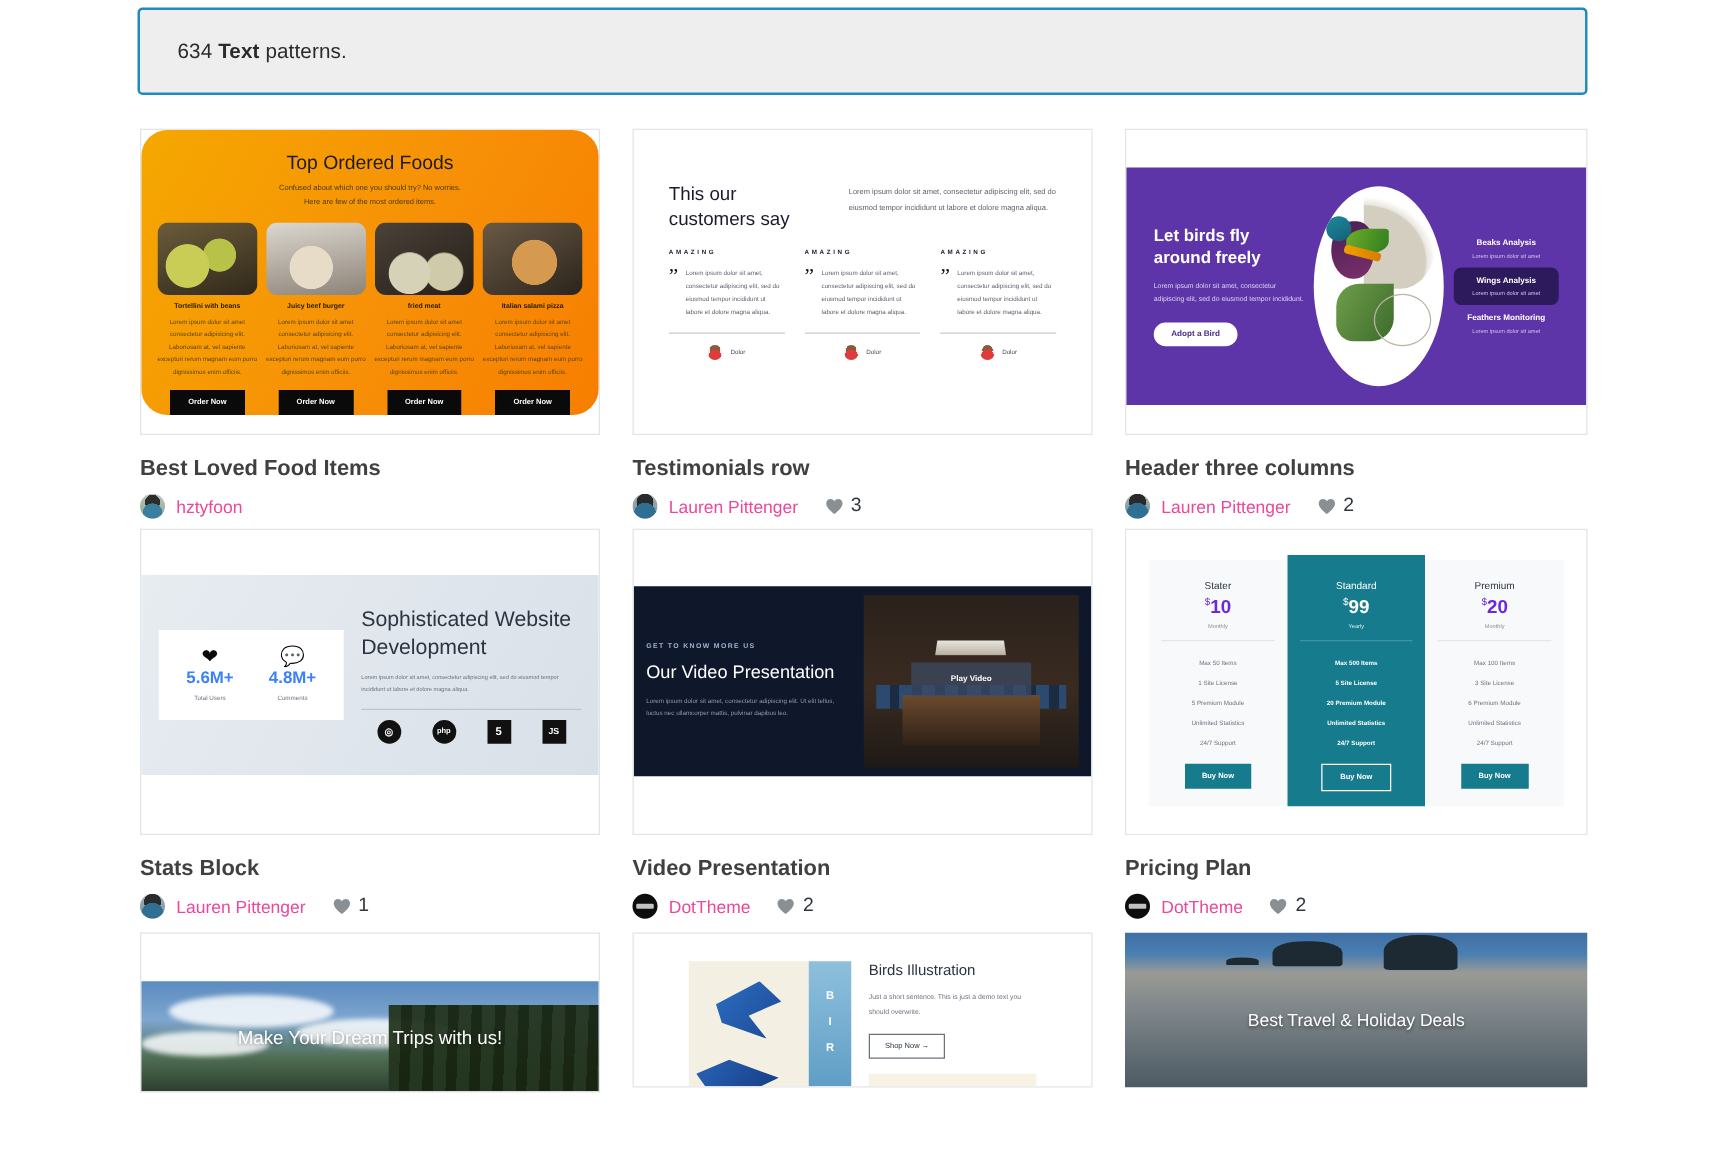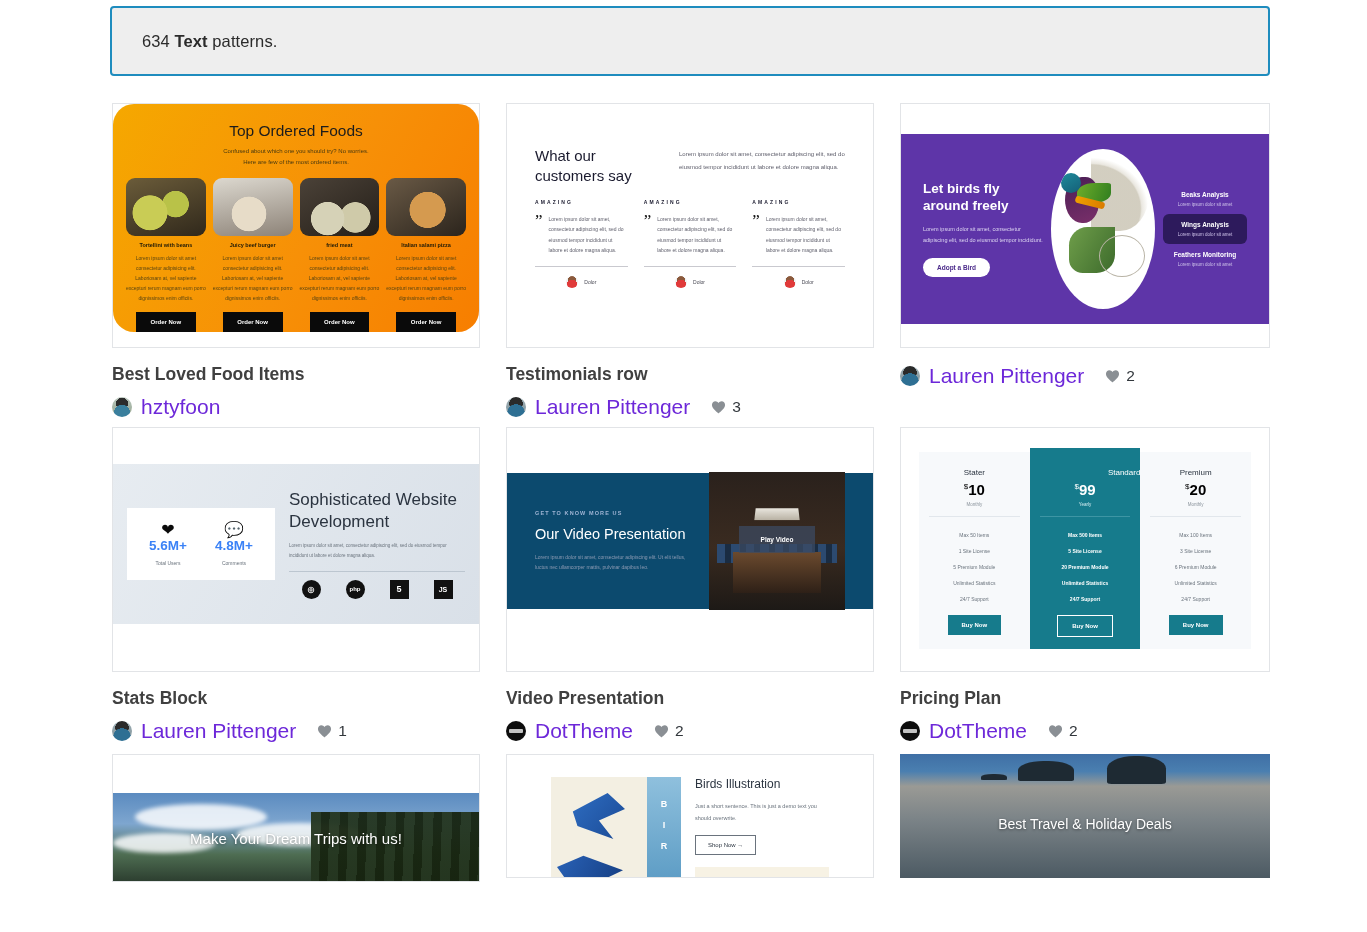--- a/index.html
+++ b/index.html
@@ -63,21 +63,21 @@
   .av-b { background:
       radial-gradient(circle at 50% 80%, #2e6f93 0 46%, transparent 47%),
       radial-gradient(circle at 50% 33%, #2a2a2a 0 40%, transparent 41%),
       linear-gradient(#9fb0b6, #7e9198); }
   .av-dot { background: #0d0d0d; }
   .av-dot::after {
     content: ""; position: absolute; left: 3px; top: 8px;
     width: 14px; height: 4px; background: #ffffff; opacity: .75;
     border-radius: 1px;
   }
-  .author-name { font-size: 21px; color: #6d28d9; }
+  .author-name { font-size: 14px; color: #ec4899; }
   .likes { display: flex; align-items: center; gap: 6px; margin-left: 12px; }
   .heart { width: 15px; height: 14px; display: block; }
   .like-count { font-size: 15.5px; color: #32373c; }
 
   
   .foods { background: linear-gradient(120deg, #f5a800 0%, #f79007 55%, #f77e00 100%);
            padding: 14px 10px 0; border-radius: 21px; }
   .foods-h { text-align: center; font-size: 15.5px; color: #1c1c1c; font-weight: normal;
              margin: 4px 0 6px; font-family: "Liberation Sans", sans-serif; }
   .foods-sub { text-align: center; font-size: 6px; color: #4a3a10; line-height: 1.9; }
@@ -170,22 +170,22 @@
   .stats-rule { height: 1px; background: #bcc6d0; margin: 10px 0 8px; }
   .logos { display: flex; justify-content: space-around; align-items: center; }
   .logo { width: 19px; height: 19px; display: flex; align-items: center; justify-content: center;
           color: #111; font-size: 8px; font-weight: bold; }
   .logo.circ { border-radius: 50%; background: #111; color: #fff; }
   .logo.php { border-radius: 50%; background: #111; color: #fff; font-size: 6px; }
   .logo.sq { background: #111; color: #fff; font-size: 9px; }
 
   
   .video-wrap { padding-top: 45px; }
-  .video-band { height: 136px; background: #0c4a6e; display: flex; align-items: center;
-                padding: 0 28px; gap: 12px; }
+  .video-band { height: 152px; background: #0f172a; display: flex; align-items: center;
+                padding: 0 10px; gap: 12px; }
   .vid-left { width: 162px; }
   .vid-kicker { color: #9fb4d4; font-size: 5.5px; font-weight: bold; letter-spacing: 1.1px; }
   .vid-h { color: #ffffff; font-size: 14.5px; margin-top: 10px; }
   .vid-p { color: #8d9bb3; font-size: 5px; line-height: 2.1; margin-top: 10px; }
   .vid-thumb { flex: 1; height: 138px; position: relative; overflow: hidden;
                background: linear-gradient(180deg,#2a211c 0%,#3a2b20 55%,#1d1916 100%); }
   .vid-ceiling { position: absolute; left: 34%; top: 26%; width: 32%; height: 9%;
                  background: linear-gradient(#e9e6de,#b9b2a4); transform: perspective(40px) rotateX(12deg); }
   .vid-table { position: absolute; left: 18%; top: 58%; width: 64%; height: 30%;
                background: linear-gradient(#6b4a2e,#2e2017); }
@@ -194,22 +194,22 @@
   .play-btn { position: absolute; left: 22%; top: 39%; width: 56%; height: 20%;
               background: rgba(60,75,100,.72); color: #fff; font-size: 6.5px; font-weight: bold;
               display: flex; align-items: center; justify-content: center; }
 
   
   .pricing { padding: 24px 18px; background: #fff; }
   .price-row { display: flex; height: 197px; }
   .plan { flex: 1; background: #f7f9fb; text-align: center; padding-top: 16px; }
   .plan.featured { background: #167b8c; color: #fff; margin-top: -4px; padding-top: 20px; height: 201px; }
   .plan-name { font-size: 8px; color: #2b3440; }
-  .plan.featured .plan-name { color: #fff; text-align: right; }
-  .plan-price { font-size: 15px; font-weight: bold; color: #000000; margin-top: 4px; }
+  .plan.featured .plan-name { color: #fff; }
+  .plan-price { font-size: 15px; font-weight: bold; color: #6d28d9; margin-top: 4px; }
   .plan.featured .plan-price { color: #fff; }
   .plan-price sup { font-size: 8px; font-weight: normal; vertical-align: super; }
   .plan-per { font-size: 4.5px; color: #8a939b; margin-top: 4px; }
   .plan.featured .plan-per { color: #d6eef2; }
   .plan-div { height: 1px; background: #e2e7ec; margin: 9px 10px 0; }
   .plan.featured .plan-div { background: #3d95a4; }
   .plan-feats { margin-top: 10px; }
   .plan-feat { font-size: 5px; color: #6a737d; padding: 5px 0; }
   .plan.featured .plan-feat { color: #ffffff; font-weight: bold; }
   .buy-btn { display: inline-block; background: #167b8c; color: #fff; font-size: 6px; font-weight: bold;
@@ -306,21 +306,21 @@
           <div class="avatar av-a"></div>
           <span class="author-name">hztyfoon</span>
         </div>
       </div>
     </div>
 
     <div class="cell">
       <div class="thumb">
         <div class="testi">
           <div class="testi-top">
-            <div class="testi-h">What our customers say</div>
+            <div class="testi-h">This our customers say</div>
             <div class="testi-lead">Lorem ipsum dolor sit amet, consectetur adipiscing elit, sed do eiusmod tempor incididunt ut labore et dolore magna aliqua.</div>
           </div>
           <div class="testi-row">
             <div class="testi-col">
               <div class="amazing">AMAZING</div>
               <div class="quote-wrap">
                 <span class="qmark">”</span>
                 <div class="qtext">Lorem ipsum dolor sit amet, consectetur adipiscing elit, sed do eiusmod tempor incididunt ut labore et dolore magna aliqua.</div>
               </div>
               <div class="rule"></div>
@@ -400,20 +400,21 @@
               </div>
               <div class="bh-item">
                 <div class="bh-item-t">Feathers Monitoring</div>
                 <div class="bh-item-d">Lorem ipsum dolor sit amet</div>
               </div>
             </div>
           </div>
         </div>
       </div>
       <div class="meta">
+        <div class="pattern-title">Header three columns</div>
         <div class="byline">
           <div class="avatar av-b"></div>
           <span class="author-name">Lauren Pittenger</span>
           <span class="likes">
             <svg class="heart" viewBox="0 0 24 22">
                 <path d="M12 21S1.5 13.7 1.5 7.6C1.5 4.2 4 1.8 7 1.8c2 0 3.8 1.1 5 2.9 1.2-1.8 3-2.9 5-2.9 3 0 5.5 2.4 5.5 5.8C22.5 13.7 12 21 12 21z" fill="#8a8f94"></path>
               </svg>
             <span class="like-count">2</span>
           </span>
         </div>

